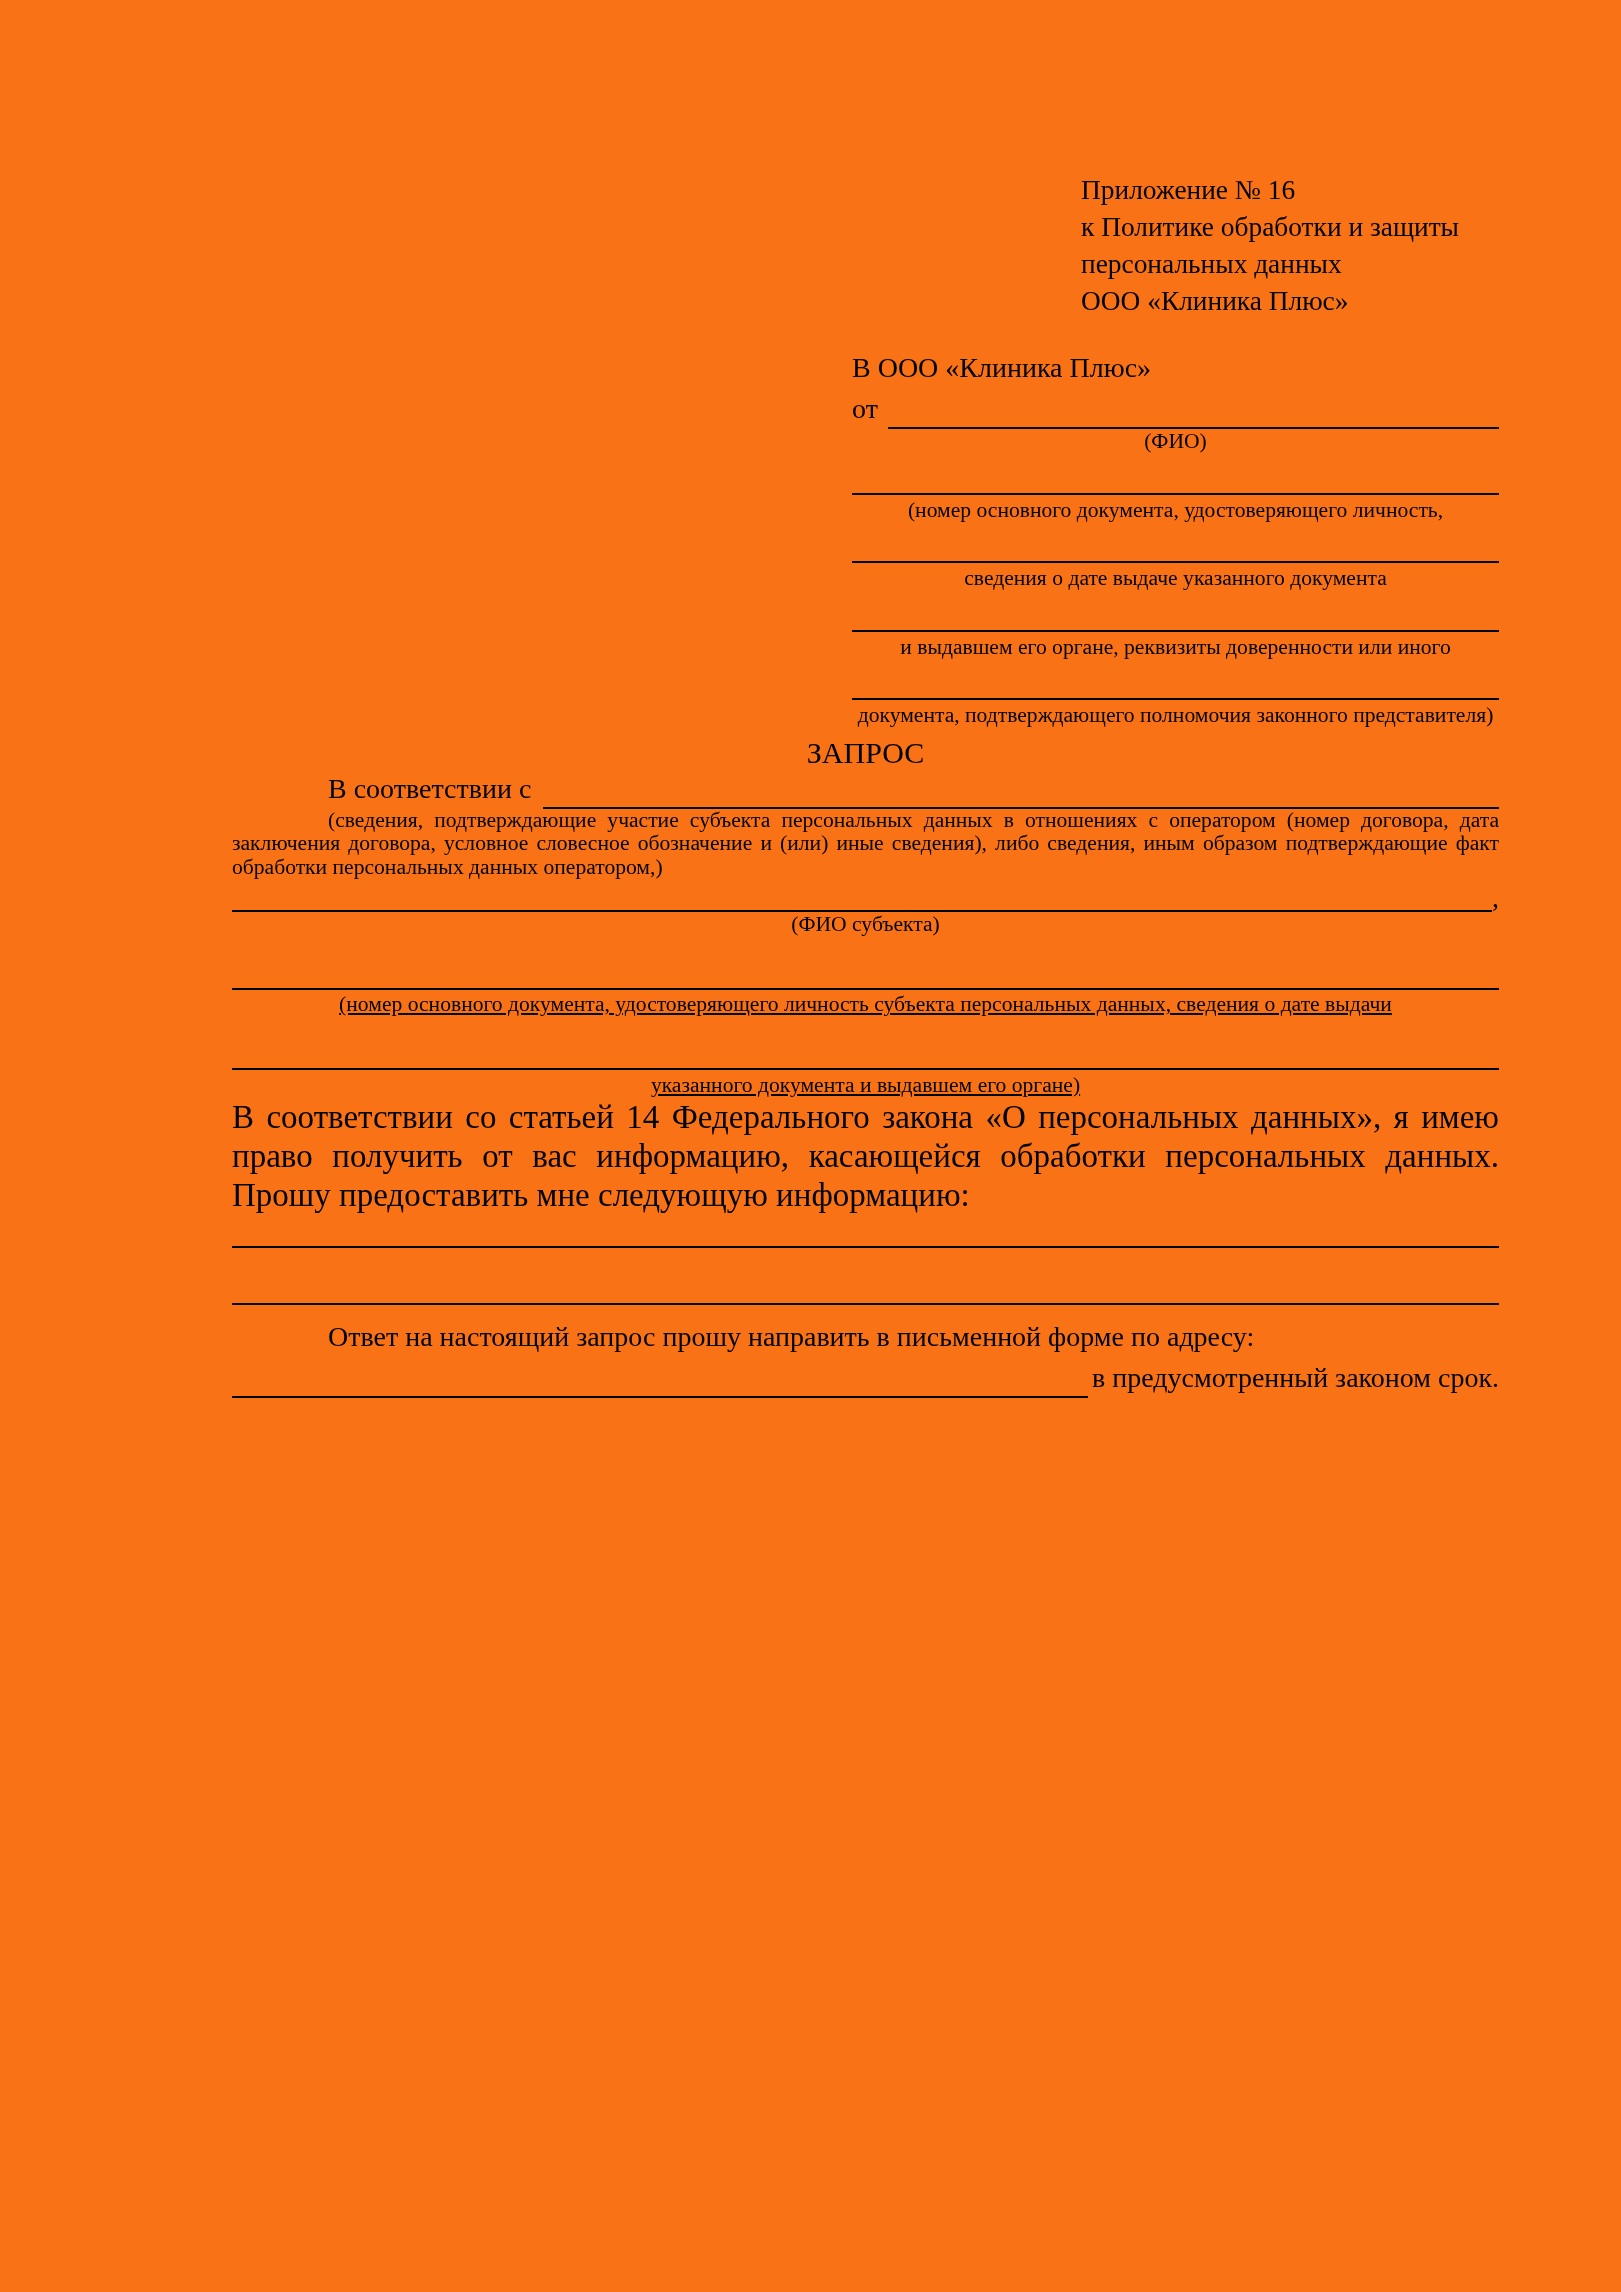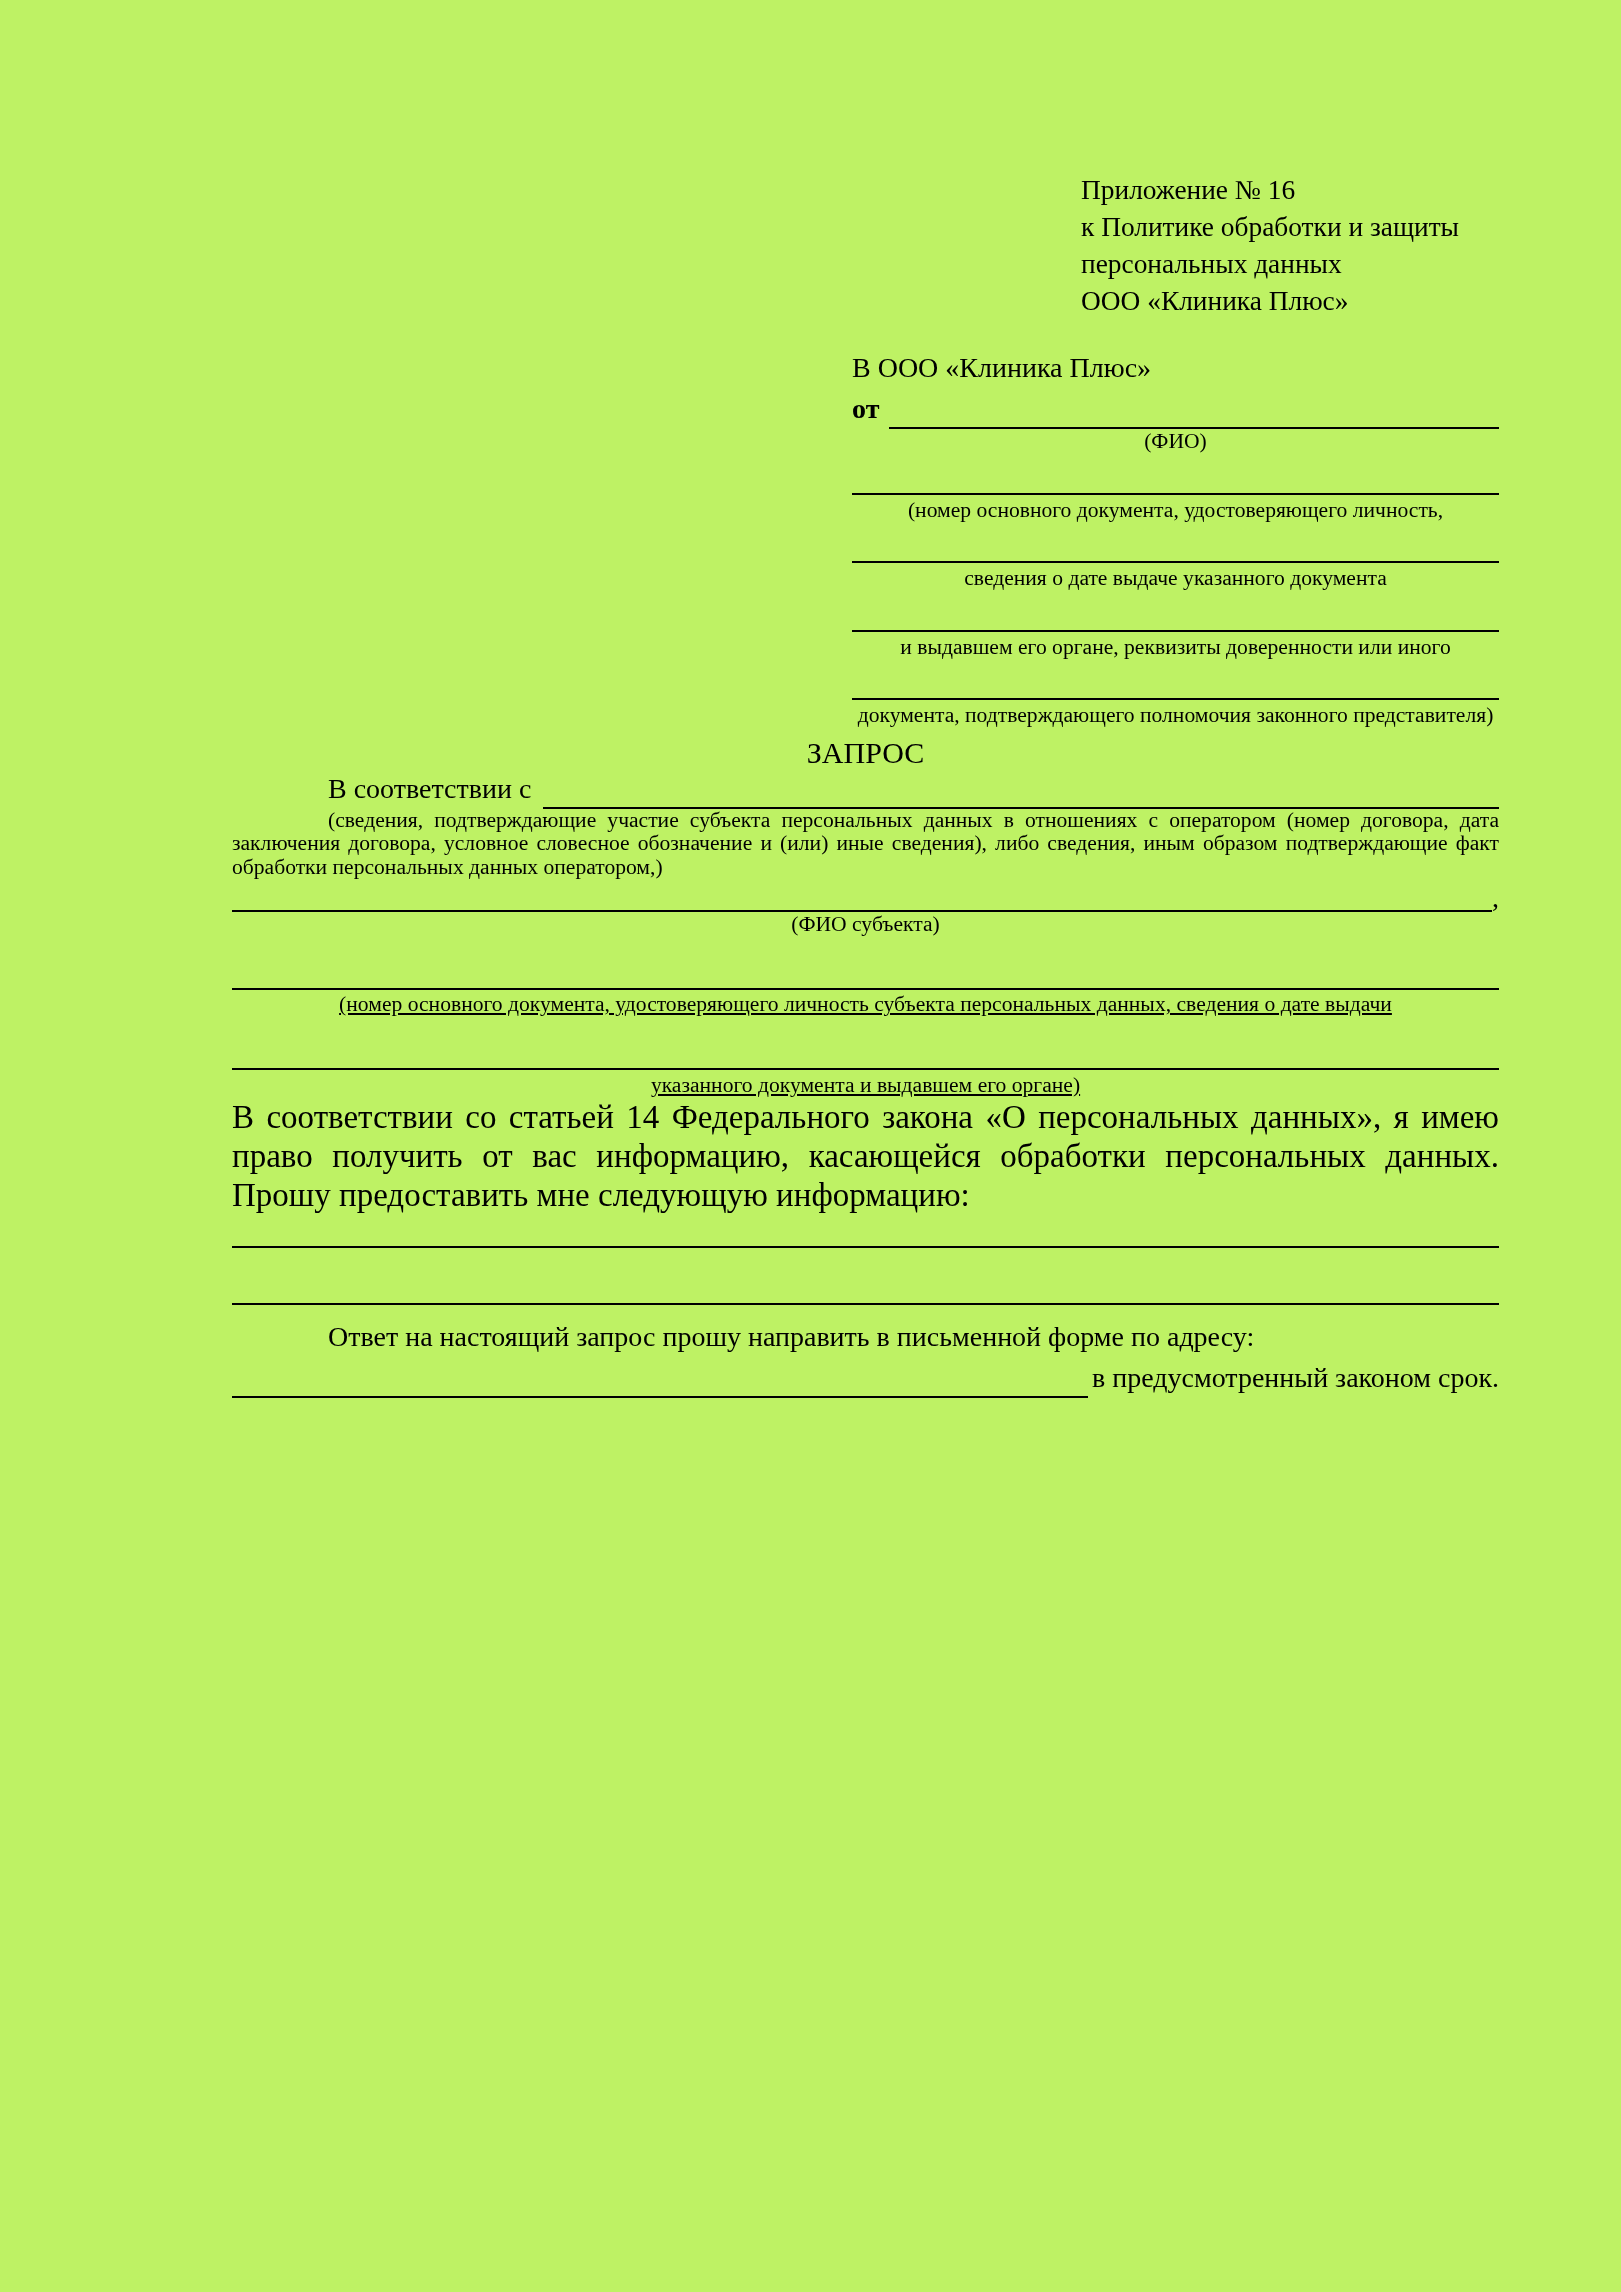--- a/index.html
+++ b/index.html
@@ -5,33 +5,33 @@
   * { margin:0; padding:0; box-sizing:border-box; }
   html,body { background:#ffffff; }
   body {
     width:1621px; height:2293px;
     font-family:"Liberation Serif","DejaVu Serif",serif;
     color:#000;
   }
   .page {
     position:relative;
     width:1621px; height:2293px;
-    background:#bef264;
+    background:#f97316;
     padding:172px 122px 0 232px;
     overflow:hidden;
   }
   
   .appendix { margin-left:849px; font-size:27.4px; line-height:37px; }
   
   .title { margin-top:78px; text-align:center; font-weight:bold; font-size:33px; line-height:45px; }
   
   .addressee { margin-top:27.4px; margin-left:620px; }
   .addressee .to { font-size:28px; line-height:41px; }
   .ot-row { display:flex; align-items:flex-end; font-size:28px; line-height:41px; }
-  .ot-row .label { flex:0 0 auto; padding-right:9.8px;font-weight:bold; }
+  .ot-row .label { flex:0 0 auto; padding-right:9.8px; }
   .fill { flex:1 1 auto; border-bottom:2.9px solid #000; height:33px; }
   .caption { font-size:21.6px; line-height:25.5px; }
   .center { text-align:center; }
   .ugroup { margin-top:17.6px; }
   .ugroup .uline { height:22.5px; border-bottom:2.9px solid #000; }
   .ugroup .caption { margin-top:2.9px;font-family:Liberation Serif, serif; }
   
   .zapros { margin-top:7.8px; text-align:center; font-size:30px; line-height:31px; }
   
   .sootv-row { display:flex; align-items:flex-end; font-size:28px; line-height:41px; padding-left:96px; }

